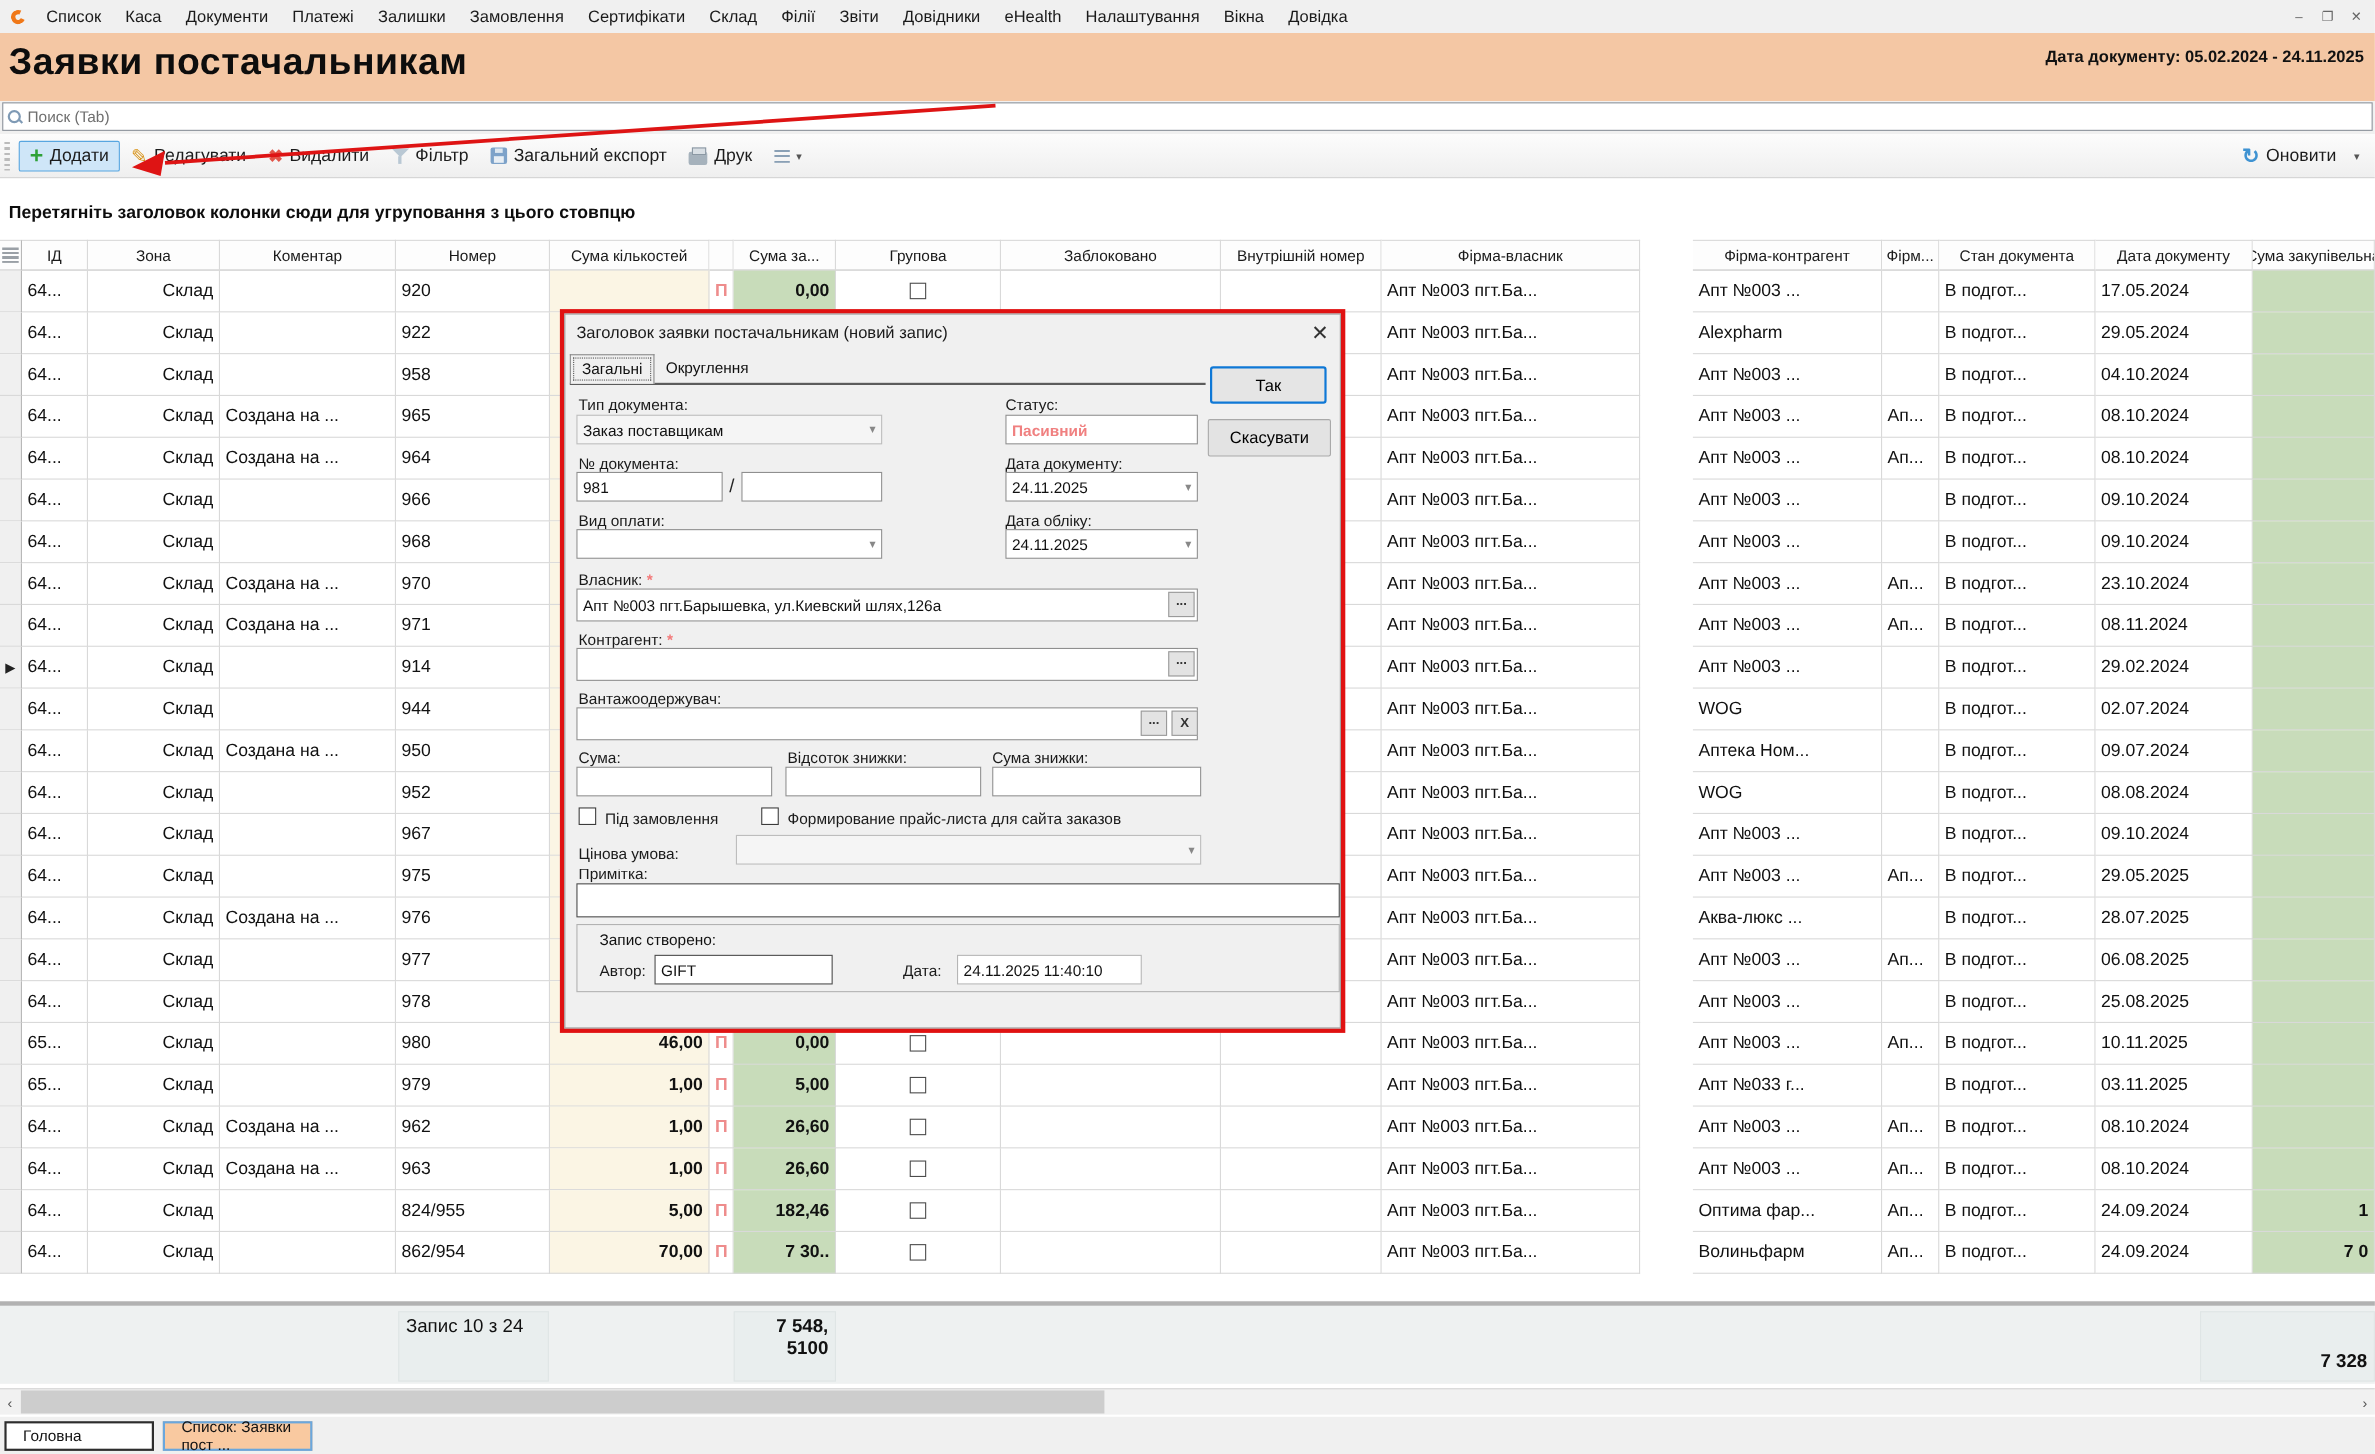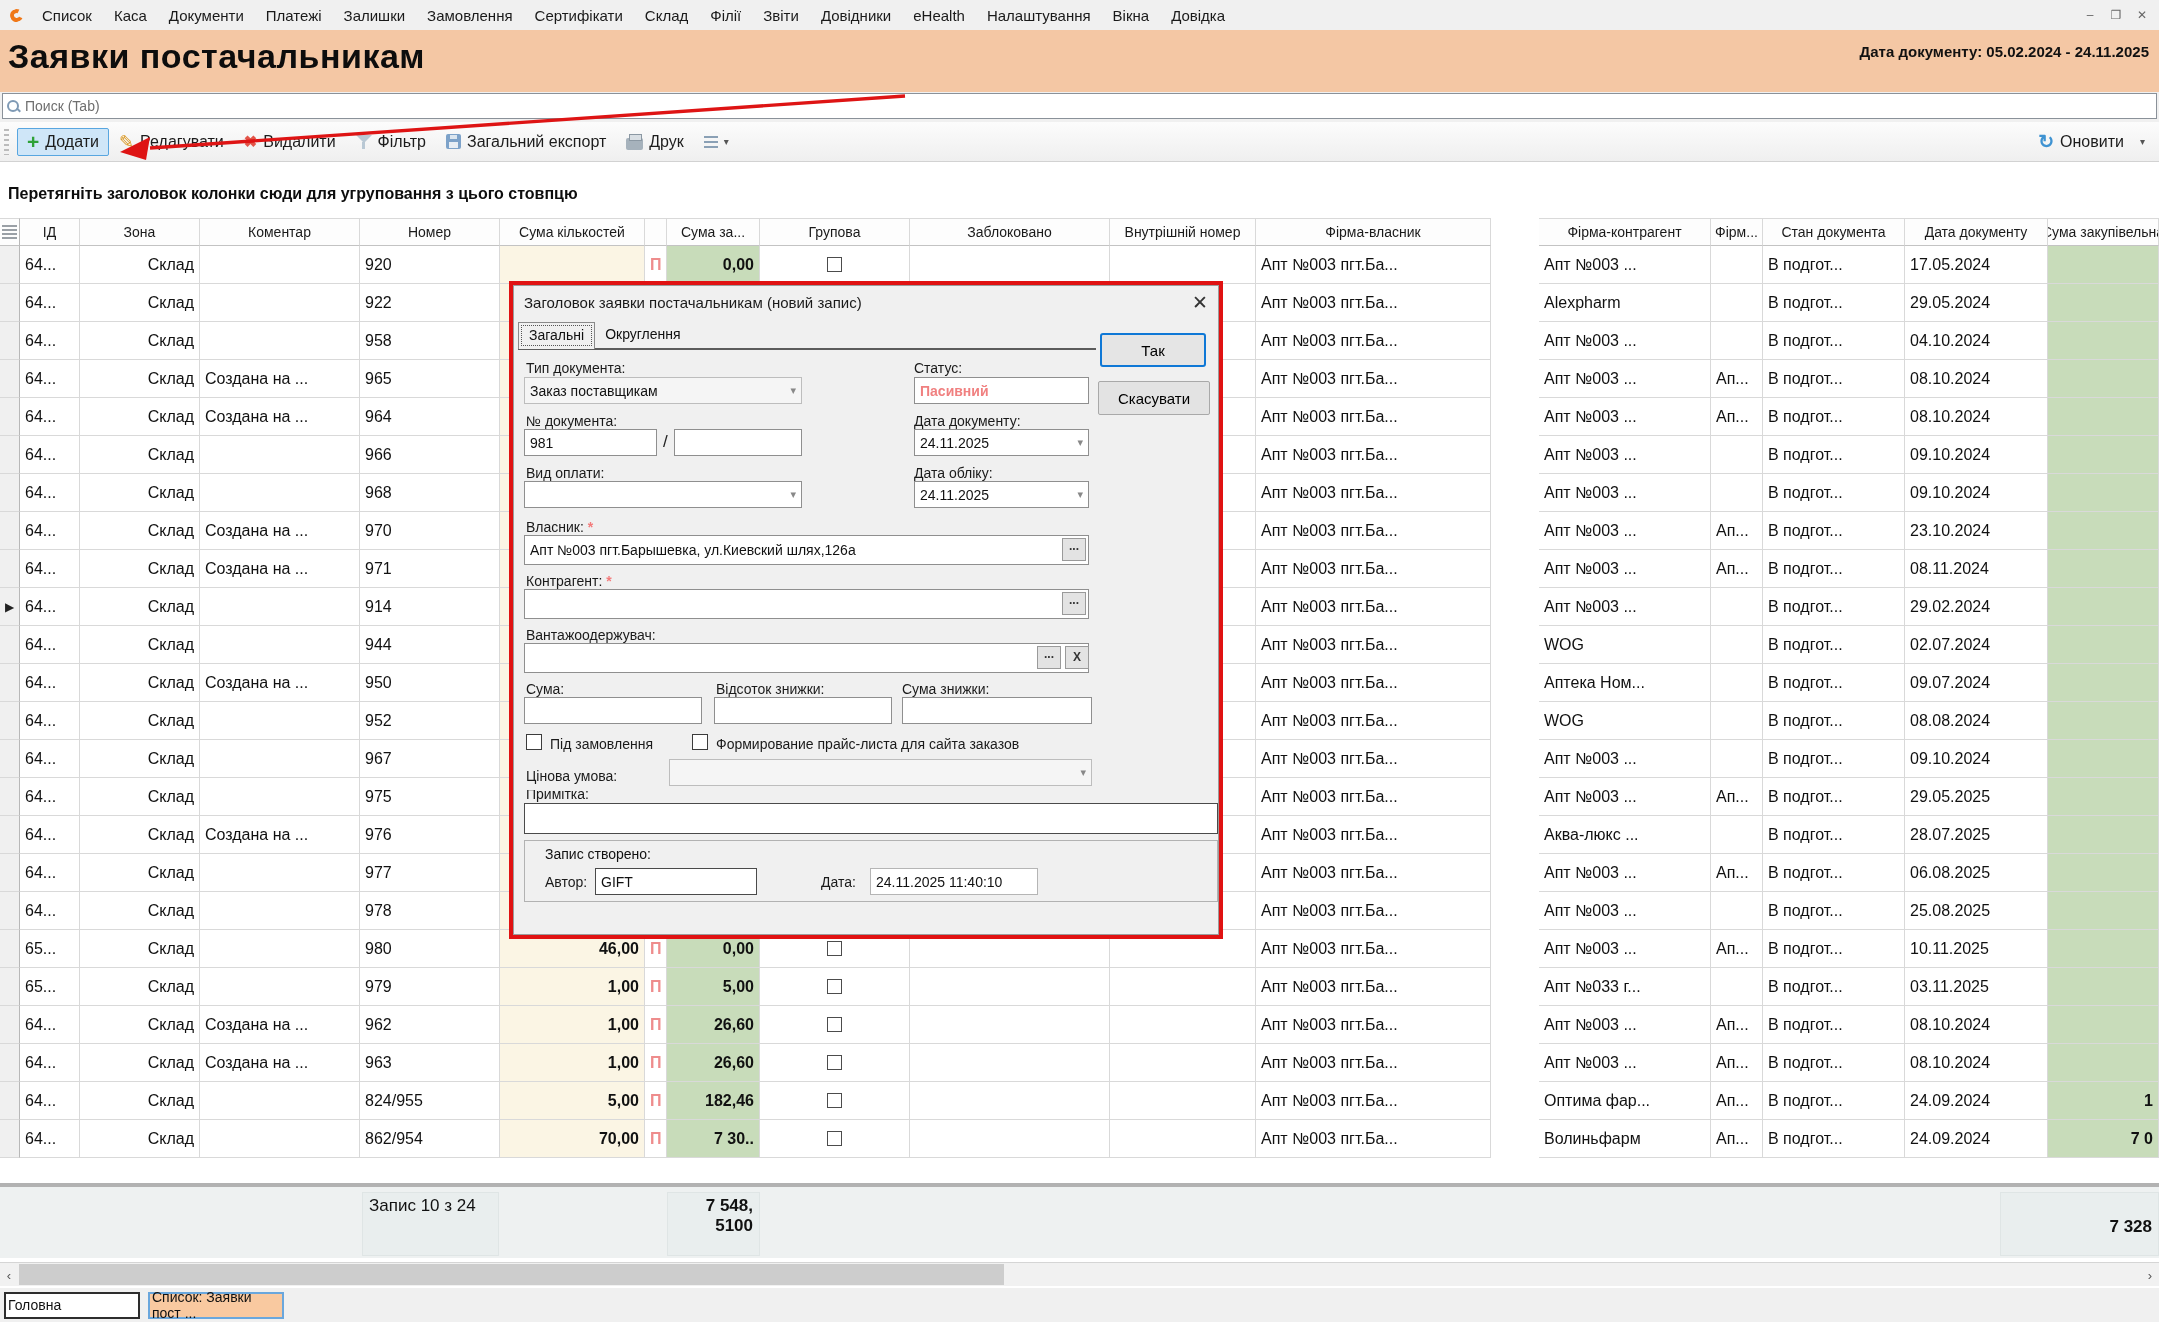--- a/index.html
+++ b/index.html
@@ -72,31 +72,31 @@
 .cb { width:15px; height:15px; border:1.5px solid #4c4c4c; background:#fff; margin:0 auto; }
 .cur-mark { display:none; font-size:12px; color:#222; }
 .trow.current .cur-mark { display:block; }
 .hdr-grip { width:100%; height:14px; background:repeating-linear-gradient(#9aa0a6 0 2px, transparent 2px 4px); }
 
 
 .footer-band { position:absolute; top:1183px; left:0; right:0; height:75px; background:#eef1f1; border-top:4px solid #b2b2b2; }
 .sum-box { position:absolute; top:5px; height:64px; background:#e9eeee; border:1px solid #dfe5e5; font-size:17px; padding:3px 6px; white-space:pre-line; }
 .sum-box.counter { left:362px; width:137px; }
 .sum-box.qty { left:667px; width:93px; text-align:right; font-weight:bold; }
-.sum-box.purchase { left:2000px; right:0; text-align:right; font-weight:bold; padding-top:24px; }
+.sum-box.purchase { left:2000px; right:0; text-align:right; font-weight:bold; padding-top:35px; }
 
 
 .hscroll { position:absolute; top:1262px; left:0; right:0; height:24px; background:#f1f1f1; border-top:1px solid #d5d5d5; }
 .hs-arrow { position:absolute; top:0; width:18px; height:24px; display:flex; align-items:center; justify-content:center; color:#555; font-size:13px; }
 .hs-arrow.left { left:0; } .hs-arrow.right { right:0; }
 .hs-thumb { position:absolute; left:19px; top:1px; width:985px; height:21px; background:#cdcdcd; }
 
 
 .taskbar { position:absolute; top:1288px; left:0; right:0; height:34px; background:#f0f0f0; display:flex; align-items:center; gap:8px; padding-left:4px; }
-.task-btn { width:136px; height:27px; display:flex; align-items:center; padding-left:2px; font-size:14px; }
+.task-btn { width:136px; height:27px; display:flex; align-items:center; padding-left:15px; font-size:14px; }
 .task-btn.home { background:#fff; border:2px solid #2d2d2d; }
 .task-btn.active { background:#f9c9a0; border:2px solid #6aa7dd; }
 
 
 .dialog { position:absolute; left:513px; top:285px; width:706px; height:650px; background:#f0f0f0; border:1px solid #9c9c9c; box-shadow:0 0 0 4px #e01212; z-index:20; }
 .dlg-title { position:absolute; left:10px; top:8px; font-size:15px; color:#1a1a1a; }
 .dlg-close { position:absolute; right:10px; top:5px; font-size:19px; color:#333; }
 .tabs { position:absolute; left:4px; top:36px; height:27px; display:flex; }
 .tab { font-size:14px; padding:4px 10px 3px; }
 .tab.active { background:#f0f0f0; border:1px solid #8a8a8a; border-bottom:none; outline:1px dotted #555; outline-offset:-4px; position:relative; z-index:2; }

